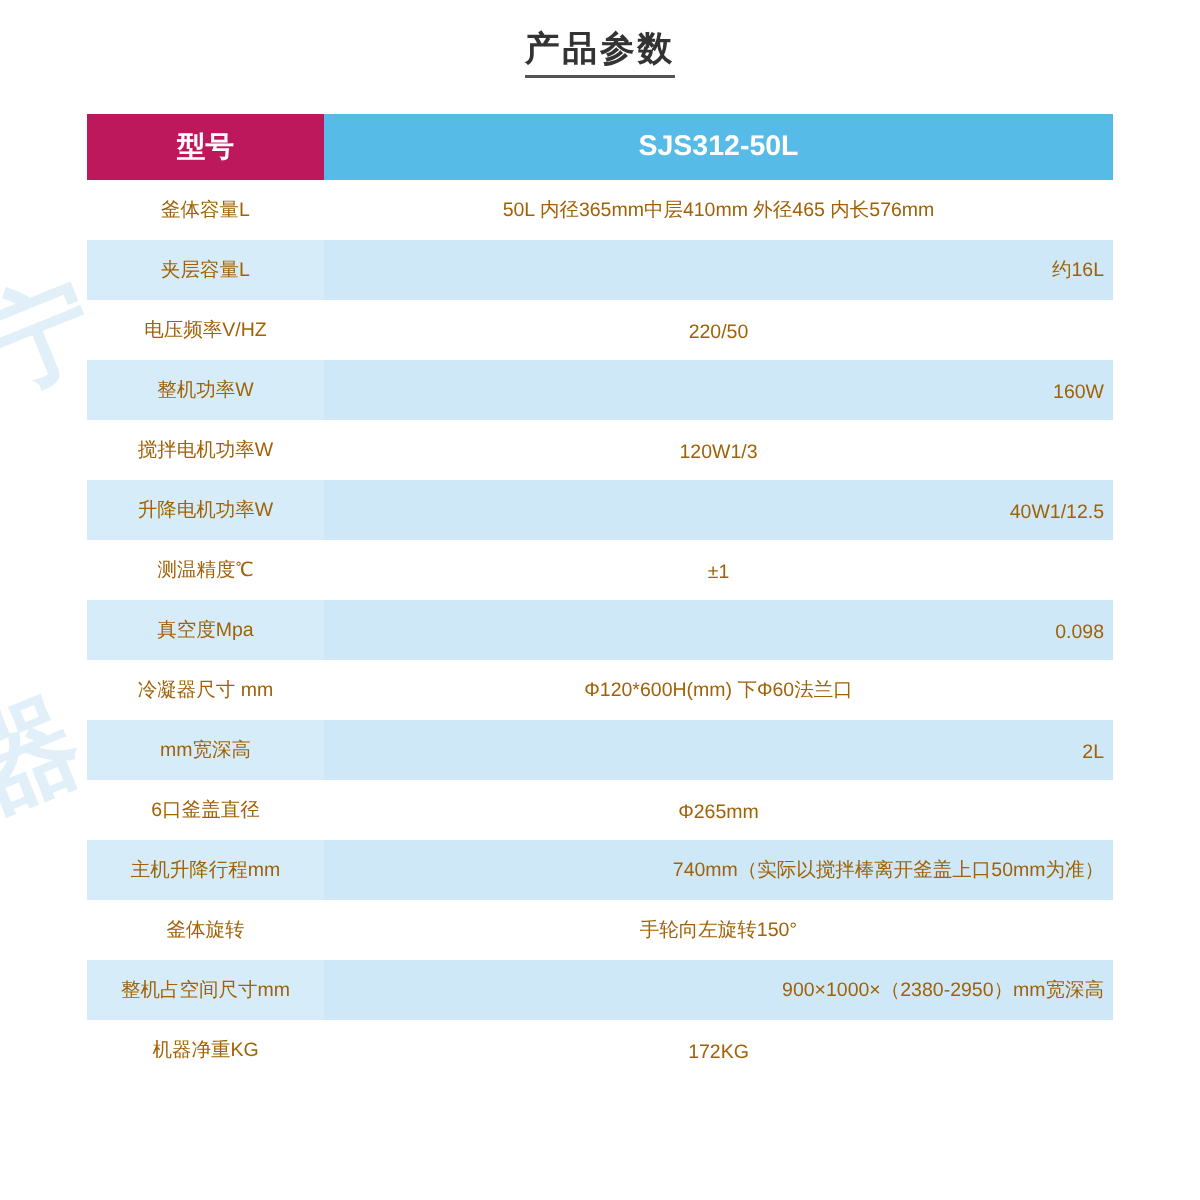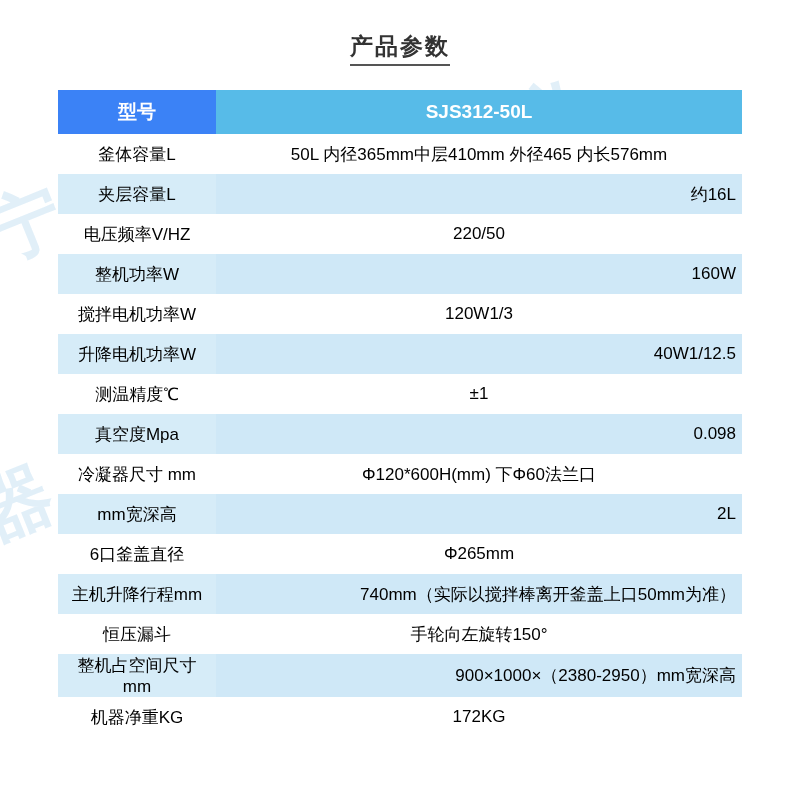--- a/index.html
+++ b/index.html
@@ -44,21 +44,21 @@
   .wm6 { left: 510px;  top: 345px; font-size: 72px; }
 
   
   .page-title {
     position: relative;
     z-index: 10;
     text-align: center;
     font-size: 23px;
     font-weight: bold;
     color: #333333;
-    padding-top: 31px;
+    padding-top: 17px;
     padding-bottom: 10px;
     letter-spacing: 2px;
   }
   .page-title span {
     border-bottom: 2px solid #555555;
     padding-bottom: 5px;
   }
 
   
   .spec-table {
@@ -70,33 +70,33 @@
     table-layout: fixed;
   }
   .spec-table col.c1 { width: 158px; }
   .spec-table col.c2 { width: 526px; }
 
   .spec-table th,
   .spec-table td {
     height: 40px;
     text-align: center;
     vertical-align: middle;
-    font-size: 17px;
-    color: #000000;
+    font-size: 13px;
+    color: #a16207;
     padding: 0 6px;
     border: none;
   }
 
   .spec-table thead th {
     height: 44px;
     font-size: 19px;
     font-weight: bold;
     color: #ffffff;
   }
-  .head-left  { background: #3b82f6; }
+  .head-left  { background: #be185d; }
   .head-right { background: #57bbe8; }
 
   tr.row-odd  td.cell-left  { background: #ffffff; }
   tr.row-odd  td.cell-right { background: #ffffff; }
   tr.row-even td.cell-left  { background: #d6ecf8; }
   tr.row-even td.cell-right { background: #cfe8f7; text-align: right; }
 
   td.cell-left  { font-weight: normal; }
   td.cell-right { font-weight: normal; }
 </style>
@@ -170,21 +170,21 @@
       </tr>
       <tr class="row-odd">
         <td class="cell-left">6口釜盖直径</td>
         <td class="cell-right">Φ265mm</td>
       </tr>
       <tr class="row-even">
         <td class="cell-left">主机升降行程mm</td>
         <td class="cell-right">740mm（实际以搅拌棒离开釜盖上口50mm为准）</td>
       </tr>
       <tr class="row-odd">
-        <td class="cell-left">恒压漏斗</td>
+        <td class="cell-left">釜体旋转</td>
         <td class="cell-right">手轮向左旋转150°</td>
       </tr>
       <tr class="row-even">
         <td class="cell-left">整机占空间尺寸mm</td>
         <td class="cell-right">900×1000×（2380-2950）mm宽深高</td>
       </tr>
       <tr class="row-odd">
         <td class="cell-left">机器净重KG</td>
         <td class="cell-right">172KG</td>
       </tr>

